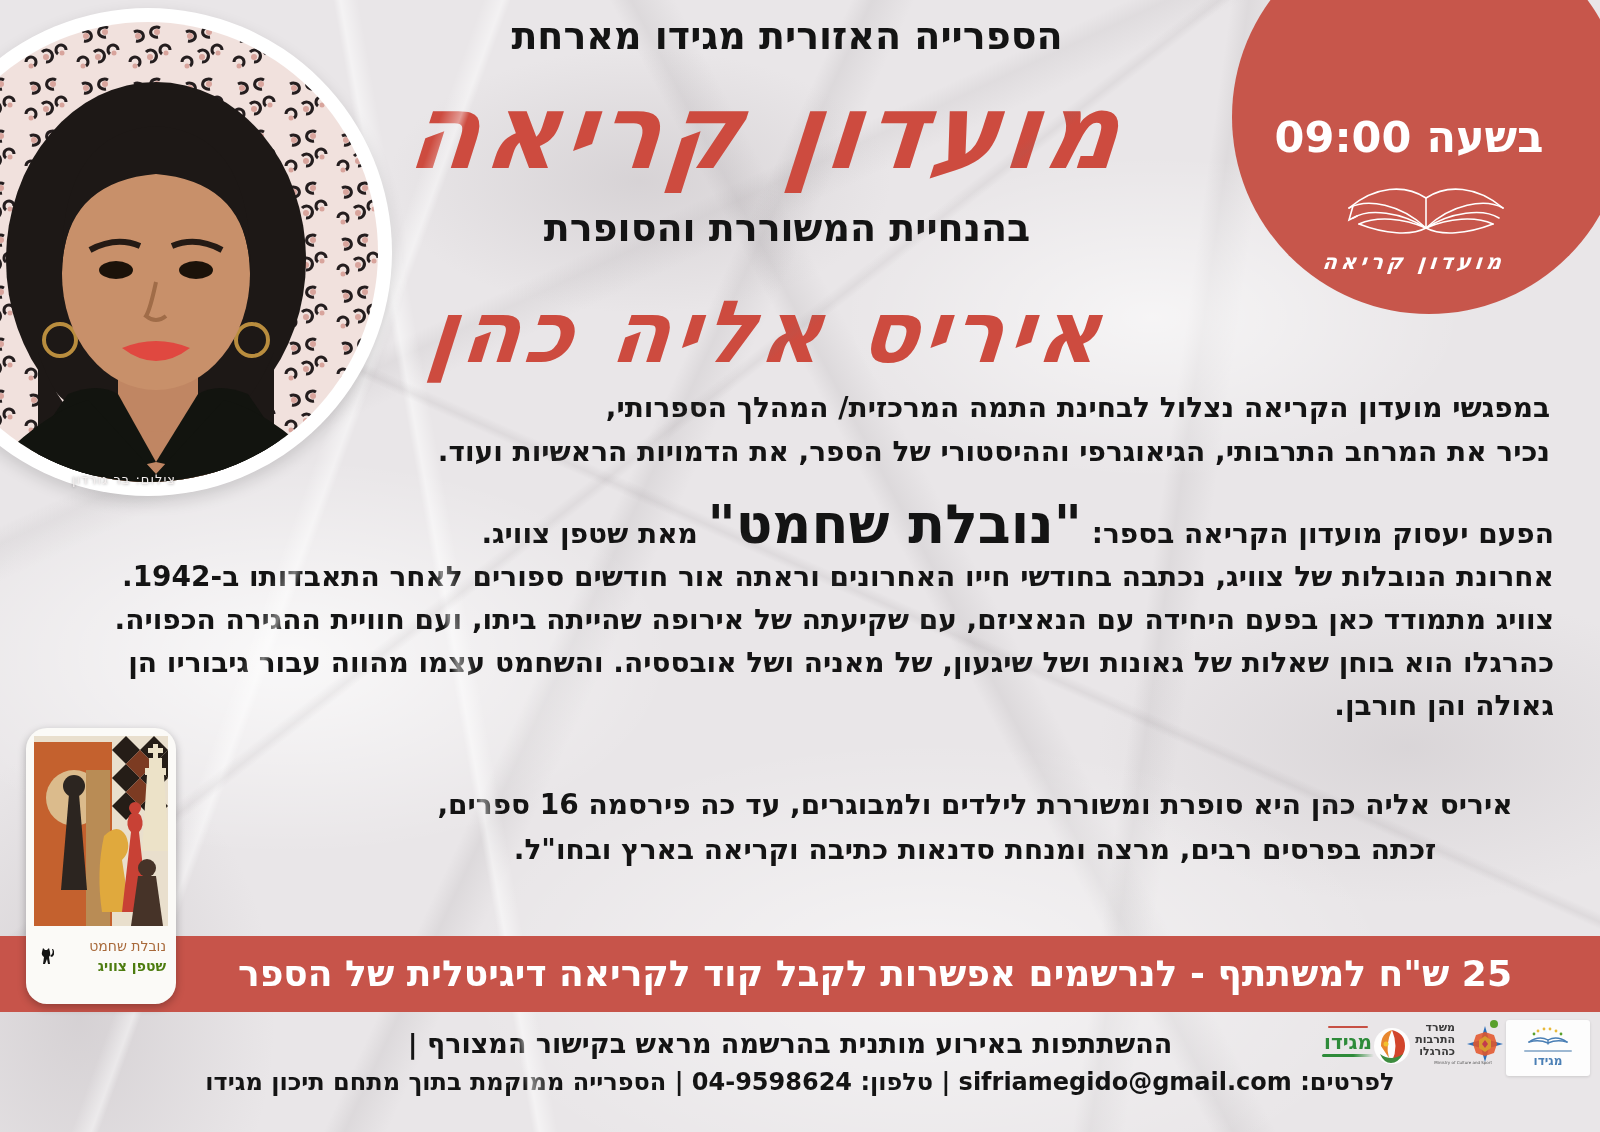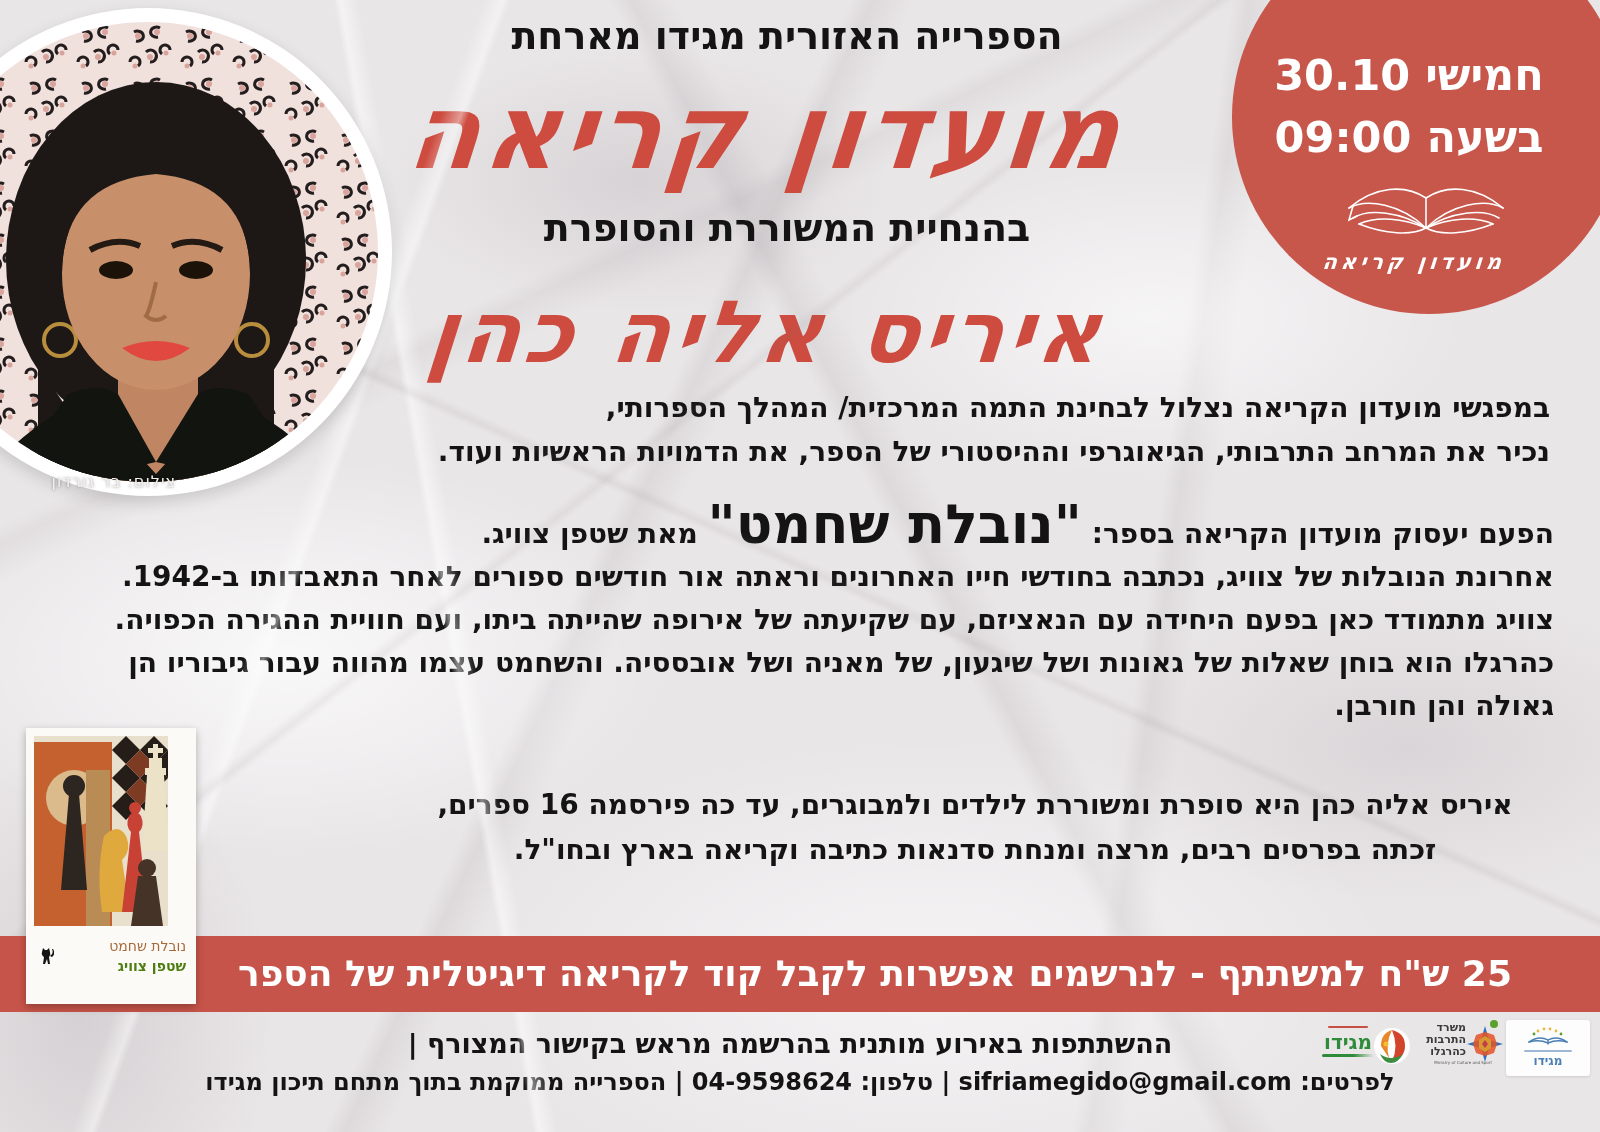--- a/index.html
+++ b/index.html
@@ -28,21 +28,21 @@
       linear-gradient(-70deg, transparent 74.6%, rgba(255,255,255,.45) 75%, transparent 76%);
   }
   .abs{position:absolute;}
   .blacktxt{color:#141414;font-weight:bold;}
   .script{font-style:italic;font-weight:bold;letter-spacing:4px;transform:skewX(-7deg);}
 
   
   .photo-ring{left:-96px;top:8px;width:488px;height:488px;border-radius:50%;
     background:#fff;box-shadow:0 6px 16px rgba(0,0,0,.14);z-index:3;}
   .photo-inner{position:absolute;inset:14px;border-radius:50%;overflow:hidden;}
-  .photo-credit{position:absolute;left:auto;right:216px;top:464px;font-size:16px;color:#f4efef;
+  .photo-credit{position:absolute;left:auto;right:216px;top:464px;font-size:13px;color:#f4efef;
     letter-spacing:1px;z-index:4;text-shadow:0 0 3px rgba(0,0,0,.45);}
 
   
   .badge{left:1232px;top:-80px;width:394px;height:394px;border-radius:50%;background:#c7564b;z-index:3;}
   .badge-day{position:absolute;top:130px;right:70px;left:30px;text-align:center;
     color:#fff;font-weight:bold;font-size:43px;}
   .badge-time{position:absolute;top:192px;right:70px;left:30px;text-align:center;
     color:#ffffff;font-weight:bold;font-size:43px;}
   .badge-book{position:absolute;top:256px;right:115px;}
   .badge-caption{position:absolute;top:330px;right:90px;left:60px;text-align:center;
@@ -59,40 +59,40 @@
   .para-book{right:46px;top:498px;width:1512px;text-align:right;font-size:28px;line-height:43px;}
   .book-title-big{font-size:54px;line-height:1;font-weight:bold;color:#141414;}
   .bio{left:380px;top:782px;width:1190px;text-align:center;font-size:28px;line-height:45px;}
 
   
   .banner{left:0;top:936px;width:1600px;height:76px;background:#c7544a;z-index:2;}
   .banner-text{position:absolute;left:190px;right:40px;top:0;height:76px;line-height:76px;
     text-align:center;color:#fff;font-weight:bold;font-size:36px;}
 
   
-  .cover{left:26px;top:728px;width:170px;height:276px;background:#fbfaf7;z-index:4;
-    box-shadow:0 3px 8px rgba(0,0,0,.28);}
+  .cover{left:26px;top:728px;width:150px;height:276px;background:#fbfaf7;z-index:4;
+    box-shadow:0 3px 8px rgba(0,0,0,.28);border-radius:21px;}
   .cover-art{position:absolute;left:8px;top:8px;}
   .cover-text{position:absolute;right:10px;top:208px;text-align:right;line-height:20px;}
   .cover-title{font-size:14px;color:#a8693a;}
   .cover-author{font-size:14px;font-weight:bold;color:#4d7c0f;}
   .cover-cat{position:absolute;left:12px;top:218px;}
 
   
   .footer1{left:30px;top:1028px;width:1520px;text-align:center;font-size:27px;}
   .footer2{left:30px;top:1068px;width:1540px;text-align:center;font-size:24px;}
 
   
   .logo-council{left:1316px;top:1024px;width:96px;height:46px;z-index:2;}
   .council-txt{position:absolute;right:40px;top:8px;color:#2e8b3a;font-weight:bold;font-size:20px;line-height:20px;}
   .council-sub{position:absolute;right:38px;top:30px;width:52px;height:3px;
     background:linear-gradient(90deg,#2e8b3a 60%,transparent);border-radius:2px;}
   .council-sup{position:absolute;right:44px;top:2px;width:40px;height:2px;background:#c75044;border-radius:2px;}
   .logo-ministry{left:1420px;top:1018px;width:80px;height:58px;z-index:2;}
-  .ministry-txt{position:absolute;right:34px;top:4px;text-align:right;font-size:11px;line-height:12px;
+  .ministry-txt{position:absolute;right:45px;top:4px;text-align:right;font-size:11px;line-height:12px;
     font-weight:bold;color:#3a3a3a;}
   .ministry-sub{position:absolute;right:8px;top:42px;font-size:4px;color:#555;white-space:nowrap;}
   .logo-library{left:1506px;top:1020px;width:84px;height:56px;background:#fdfdfd;border-radius:3px;
     box-shadow:0 1px 3px rgba(0,0,0,.12);z-index:2;}
   .library-txt{position:absolute;left:0;right:0;top:34px;text-align:center;font-size:12px;font-weight:bold;color:#4a7fb5;}
   .library-sub{position:absolute;left:18px;right:18px;top:30px;height:2px;background:#9db8d2;border-radius:1px;}
 </style>
 </head>
 <body>
 
@@ -146,21 +146,20 @@
 
         <path d="M238,260 q-6,28 -10,34 q10,8 20,0" stroke="#a06c48" stroke-width="4" fill="none"></path>
 
         <path d="M204,326 q34,-14 68,0 q-34,26 -68,0z" fill="#e04840"></path>
       </svg>
     </div>
     <span class="photo-credit">צילום: בר גורדון</span>
   </div>
 
   <div class="abs badge">
-    <div class="badge-day">חמישי 30.10</div>
     <div class="badge-time">בשעה 09:00</div>
     <div class="badge-book">
       <svg width="170" height="72" viewBox="0 0 170 72">
         <g stroke="#ffffff" fill="none" stroke-width="1.6" stroke-linecap="round">
           <path d="M85,52 C60,28 26,22 8,32"></path>
           <path d="M85,52 C60,36 28,32 12,42"></path>
           <path d="M85,52 C62,42 36,40 18,48"></path>
           <path d="M85,52 C110,28 144,22 162,32"></path>
           <path d="M85,52 C110,36 142,32 158,42"></path>
           <path d="M85,52 C108,42 134,40 152,48"></path>

